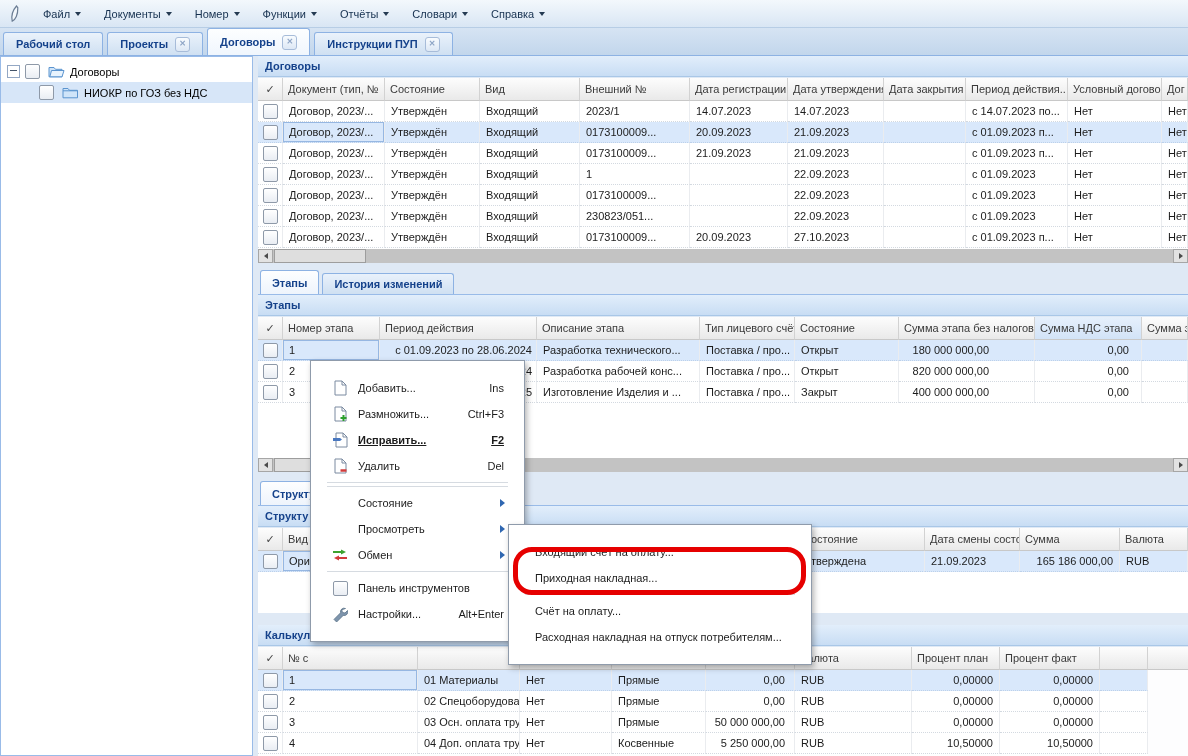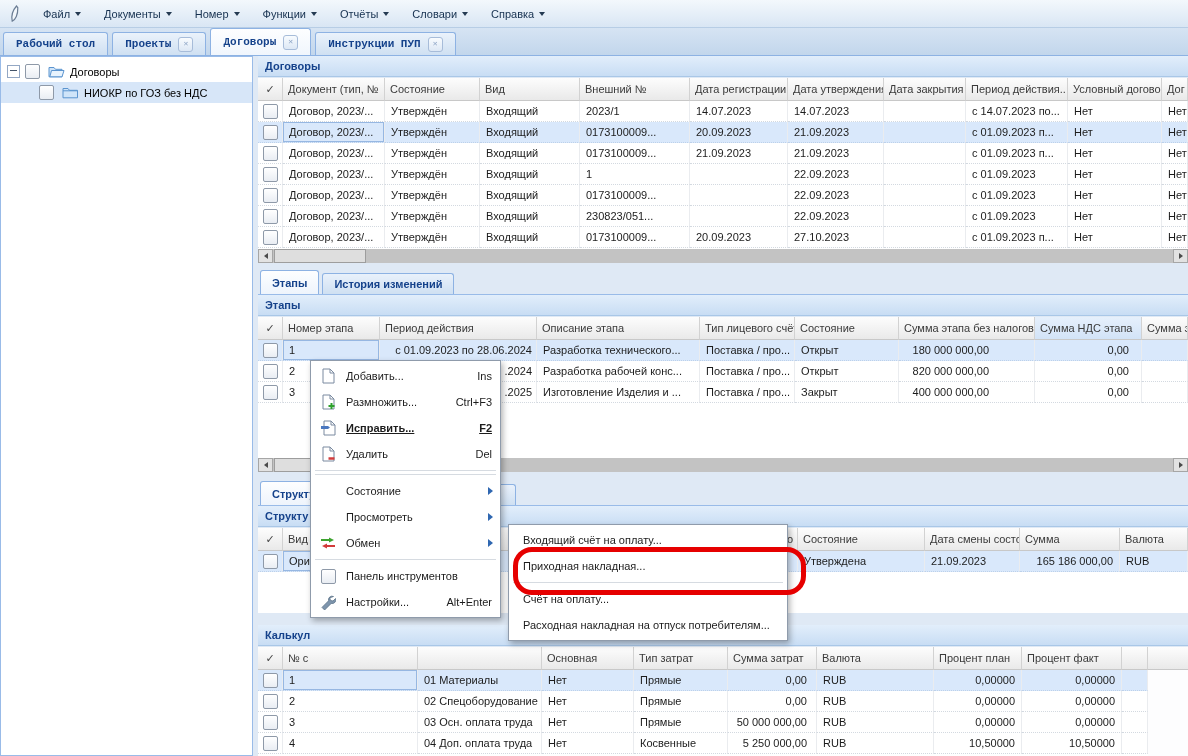--- a/index.html
+++ b/index.html
@@ -9,21 +9,21 @@
 
   
   .menubar{left:0;top:0;width:1188px;height:28px;display:flex;align-items:center;
            background:linear-gradient(#f3f8fc,#d9e6f4);border-bottom:1px solid #b7cde5;}
   .appicon{margin:0 14px 0 8px;display:flex;}
   .mbitem{padding:0 7px;margin-right:9px;line-height:26px;color:#15304f;display:flex;align-items:center;cursor:default;}
   .caret{margin-left:5px;width:0;height:0;border-left:3px solid transparent;border-right:3px solid transparent;border-top:4px solid #243a52;}
 
   
   .tabbar{left:0;top:28px;width:1188px;height:28px;display:flex;align-items:flex-end;padding-left:3px;
-          background:linear-gradient(#d6e4f3,#c2d6ec);border-bottom:1px solid #8db2e3;font-family:Liberation Mono, monospace;}
+          background:linear-gradient(#d6e4f3,#c2d6ec);border-bottom:1px solid #8db2e3;}
   .tab{height:22px;display:flex;align-items:center;margin-right:4px;padding:0 12px;
        border:1px solid #8db2e3;border-bottom:none;border-radius:3px 3px 0 0;
        background:linear-gradient(#eaf2fb,#cfe0f2);font-weight:bold;color:#15428b;}
   .tab.active{height:26px;background:linear-gradient(#fdfeff,#f0f6fd);}
   .tclose{margin-left:7px;width:13px;height:13px;border:1px solid #a7bcd9;border-radius:3px;
           background:linear-gradient(#f8fbfe,#dde8f5);color:#8ea5c6;font-size:8px;line-height:11px;text-align:center;font-weight:bold;}
 
   
   .sidebar{left:0;top:56px;width:253px;height:700px;background:#fff;border:1px solid #99bbe8;}
   .phdr{height:21px;background:linear-gradient(#e2eefb,#c8ddf4);border-bottom:1px solid #a9c7e7;
@@ -61,41 +61,41 @@
 
   
   .c0{width:25px;}.c1{width:102px;}.c2{width:95px;}.c3{width:100px;}.c4{width:110px;}.c5{width:98px;}
   .c6{width:96px;}.c7{width:82px;}.c8{width:102px;}.c9{width:94px;}.c10{flex:1 1 auto;}
   
   .s0{width:25px;}.s1{width:97px;}.s2{width:157px;}.s3{width:163px;}.s4{width:95px;}.s5{width:104px;}
   .s6{width:136px;}.s7{width:107px;}.s8{flex:1 1 auto;}
   
   .t0{width:25px;}.t1{width:217px;}.t2{width:298px;}.t3{width:127px;}.t4{width:95px;}.t5{width:100px;}.t6{flex:1 1 auto;}
   
-  .k0{width:25px;}.k1{width:135px;}.k2{width:124px;}.k3{width:92px;}.k4{width:94px;}.k5{width:89px;}
+  .k0{width:25px;}.k1{width:135px;}.k2{width:102px;}.k3{width:92px;}.k4{width:94px;}.k5{width:89px;}
   .k6{width:117px;}.k7{width:88px;}.k8{width:100px;}.k9{flex:1 1 auto;}
 
   
   .sec-tabbar{display:flex;align-items:flex-end;border-bottom:1px solid #99bbe8;padding-left:2px;}
   .sec-tab{height:20px;display:flex;align-items:center;margin-right:3px;padding:0 11px;
            border:1px solid #8db2e3;border-bottom:none;border-radius:3px 3px 0 0;
            background:linear-gradient(#e9f1fb,#cfe0f2);font-weight:bold;color:#15428b;white-space:nowrap;}
   .sec-tab.active{height:23px;background:linear-gradient(#fdfeff,#eef4fc);}
 
   
   .sb{background:#c3c3c3;display:flex;height:14px;}
   .sb .sarr{width:15px;height:14px;background:#e2e2e2;border:1px solid #a6a6a6;box-sizing:border-box;
             display:flex;align-items:center;justify-content:center;flex:0 0 auto;}
   .sb .thumb{width:92px;height:14px;background:#dedede;border:1px solid #9d9d9d;box-sizing:border-box;margin-left:1px;flex:0 0 auto;}
   .sb .track{flex:1 1 auto;}
   .tri-l{width:0;height:0;border-top:3px solid transparent;border-bottom:3px solid transparent;border-right:4px solid #4a4a4a;}
   .tri-r{width:0;height:0;border-top:3px solid transparent;border-bottom:3px solid transparent;border-left:4px solid #4a4a4a;}
 
   
-  .menu{position:absolute;background:#fff;border:1px solid #8f9bab;box-shadow:2px 3px 6px rgba(0,0,0,.3);padding:2px;}
+  .menu{position:absolute;background:#fff;border:1px solid #8f9bab;box-shadow:2px 3px 6px rgba(0,0,0,.3);padding:14px;}
   .mi{height:26px;display:flex;align-items:center;padding:0 6px 0 4px;position:relative;box-sizing:border-box;}
   .mi .ico{width:22px;display:flex;justify-content:center;flex:0 0 auto;}
   .mi .lab{flex:1 1 auto;padding-left:7px;white-space:nowrap;overflow:hidden;}
   .mi .shc{padding-left:10px;white-space:nowrap;text-align:center;}
   .mi.bold .lab,.mi.bold .shc{font-weight:bold;text-decoration:underline;}
   .mi.hl{background:#d9e7f8;border:1px solid #a9c4e9;border-radius:3px;}
   .msep{height:1px;background:#d6dbe1;margin:3px 2px;}
   .subarr{position:absolute;right:5px;width:0;height:0;border-left:5px solid #2f67b1;
           border-top:4px solid transparent;border-bottom:4px solid transparent;}
   .submenu .mi .lab{padding-left:8px;}

